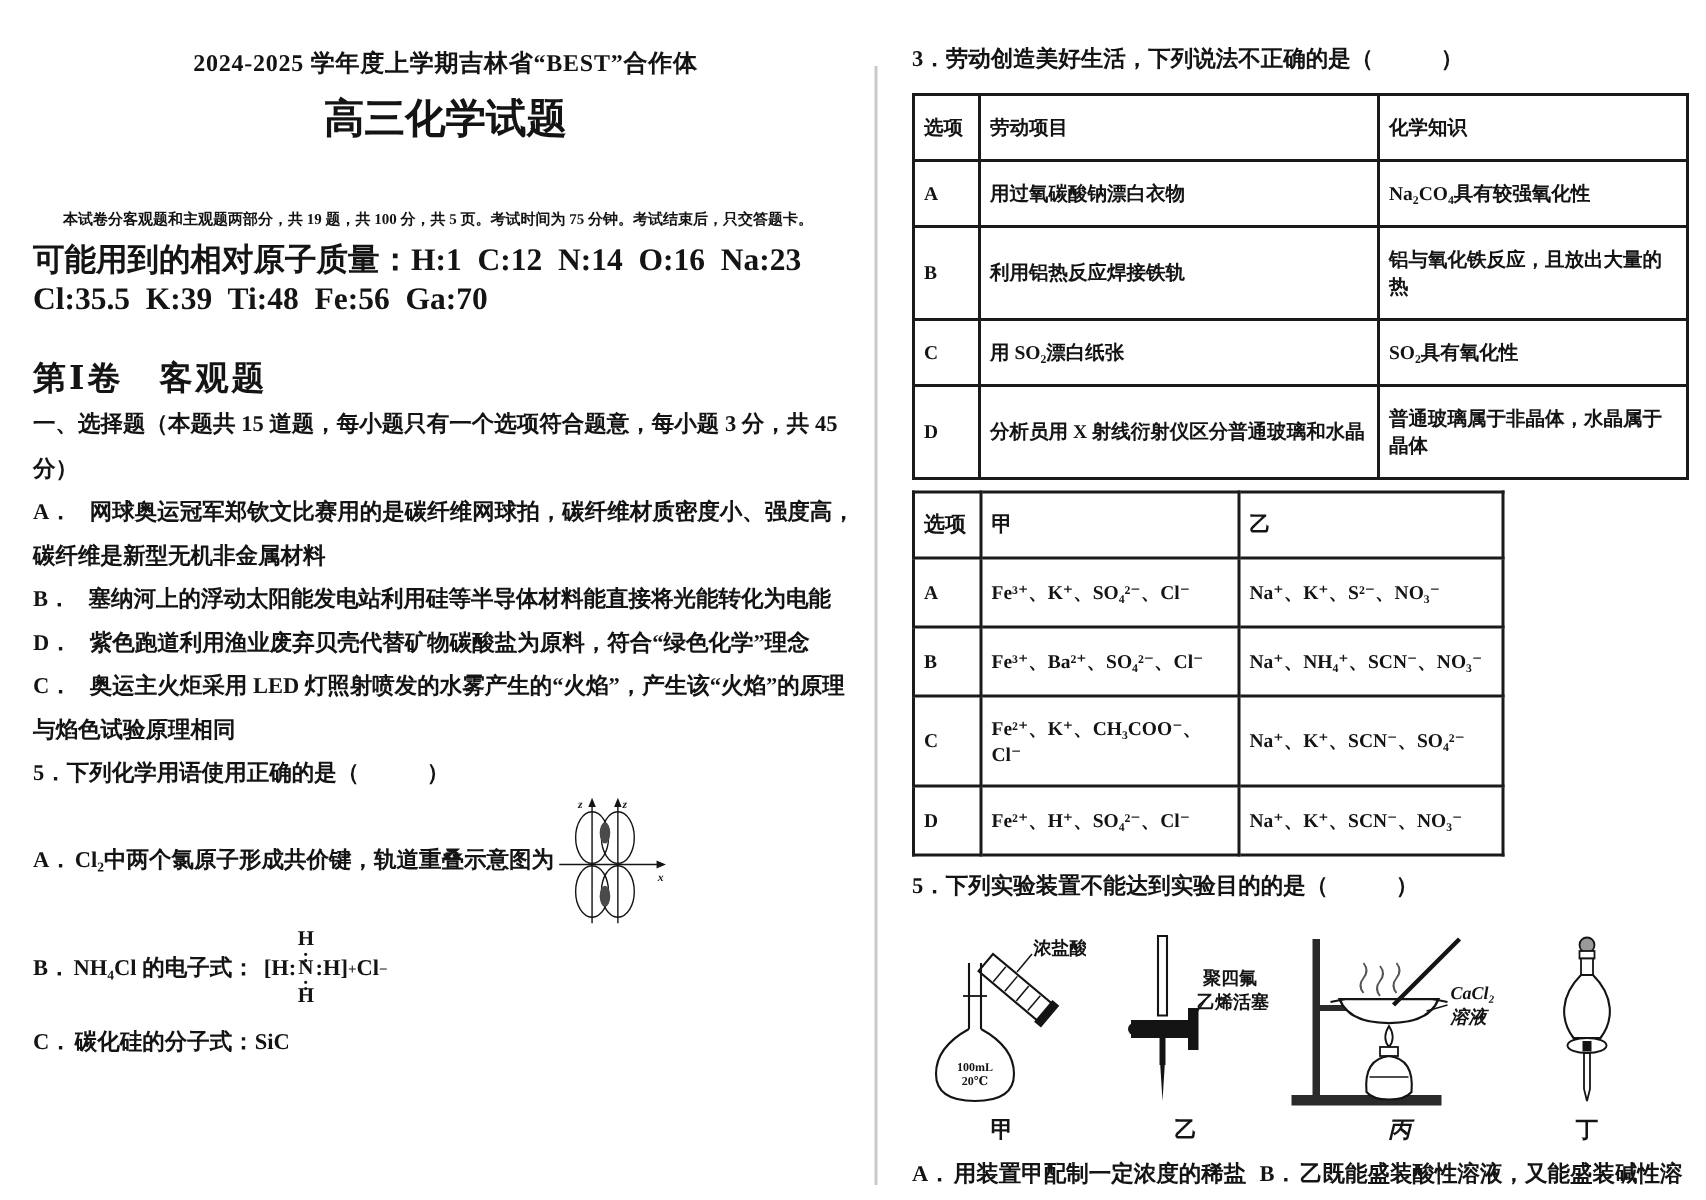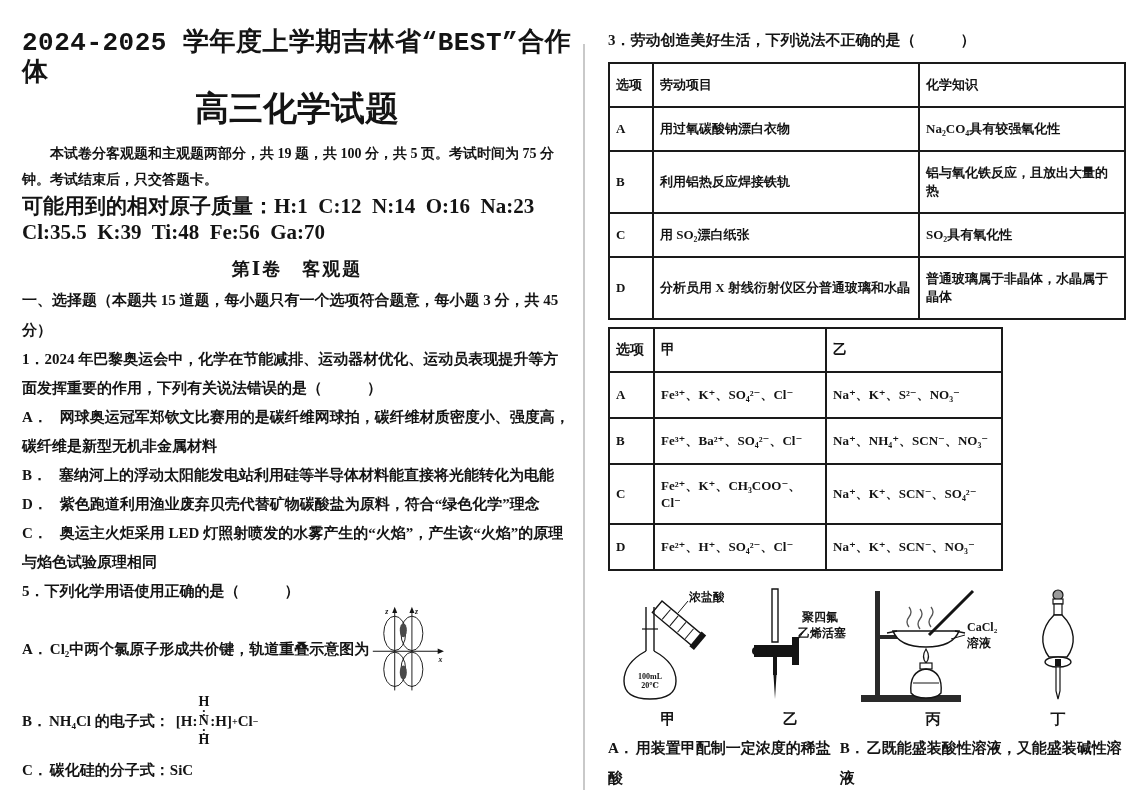--- a/index.html
+++ b/index.html
@@ -7,28 +7,28 @@
   body {
     width:1137px; height:800px; position:relative;
     font-family:"Liberation Serif","DejaVu Serif",serif;
     color:#141414; font-weight:bold; overflow:hidden;
   }
   .page { position:absolute; left:0; top:0; width:1137px; height:800px; background:#fff; }
   .col-left  { position:absolute; left:22px;  top:28px; width:550px; }
   .col-right { position:absolute; left:608px; top:26px; width:521px; }
   .divider   { position:absolute; left:583px; top:44px; width:2px; height:746px; background:#c9c9c9; }
 
-  .t1 { font-size:26px; line-height:30px; font-family:Liberation Mono, monospace; letter-spacing:.5px; }
+  .t1 { font-size:16px; line-height:30px; text-align:center; font-family:Liberation Serif, serif; letter-spacing:.5px; }
   .t2 { font-size:22px; line-height:32px; text-align:center; font-family:"Liberation Sans","DejaVu Sans",sans-serif; }
-  .t3 { font-size:34px; line-height:38px; text-align:center; margin-top:2px; }
-
-  .intro  { margin-top:13px; font-size:14px; line-height:26px; text-indent:2em; }
+  .t3 { font-size:27px; line-height:38px; text-align:center; margin-top:2px; }
+
+  .intro  { margin-top:36px; font-size:10px; line-height:26px; text-indent:2em; }
   .masses { font-size:21px; line-height:26px; white-space:pre-wrap; }
 
-  .part-head { margin-top:8px; text-align:center; font-size:18px; line-height:32px; letter-spacing:2px; }
+  .part-head { margin-top:24px; text-align:left; font-size:22px; line-height:32px; letter-spacing:2px; }
   .sec-line  { font-size:15px; line-height:30px; }
 
   p.body { font-size:15px; line-height:29px; }
   .opt-label { margin-right:12px; }
   .opt-label-tight { margin-right:2px; }
   .flexrow { display:flex; align-items:center; }
 
   
   .ef { display:inline-flex; align-items:center; font-size:15px; margin-left:6px; }
   .ef-col { display:inline-flex; flex-direction:column; align-items:center; margin:0 1px; }
@@ -60,21 +60,20 @@
   <div class="col-left">
     <div class="t1">2024-2025 学年度上学期吉林省“BEST”合作体</div>
     <div class="t3">高三化学试题</div>
 
     <p class="intro">本试卷分客观题和主观题两部分，共 19 题，共 100 分，共 5 页。考试时间为 75 分钟。考试结束后，只交答题卡。</p>
     <p class="masses">可能用到的相对原子质量：H:1  C:12  N:14  O:16  Na:23  Cl:35.5  K:39  Ti:48  Fe:56  Ga:70</p>
 
     <div class="part-head">第Ⅰ卷　客观题</div>
     <p class="sec-line">一、选择题（本题共 15 道题，每小题只有一个选项符合题意，每小题 3 分，共 45 分）</p>
 
-    <p class="body">1．2024 年巴黎奥运会中，化学在节能减排、运动器材优化、运动员表现提升等方面发挥重要的作用，下列有关说法错误的是（　　　）</p>
     <p class="body"><span class="opt-label">A．</span><span>网球奥运冠军郑钦文比赛用的是碳纤维网球拍，碳纤维材质密度小、强度高，碳纤维是新型无机非金属材料</span></p>
     <p class="body"><span class="opt-label">B．</span><span>塞纳河上的浮动太阳能发电站利用硅等半导体材料能直接将光能转化为电能</span></p>
     <p class="body"><span class="opt-label">D．</span><span>紫色跑道利用渔业废弃贝壳代替矿物碳酸盐为原料，符合“绿色化学”理念</span></p>
     <p class="body"><span class="opt-label">C．</span><span>奥运主火炬采用 LED 灯照射喷发的水雾产生的“火焰”，产生该“火焰”的原理与焰色试验原理相同</span></p>
 
     <p class="body">5．下列化学用语使用正确的是（　　　）</p>
 
     <p class="body flexrow">
       <span class="opt-label-tight">A．</span>
       <span>Cl₂中两个氯原子形成共价键，轨道重叠示意图为</span>
@@ -189,20 +188,21 @@
         <td>Na⁺、K⁺、SCN⁻、SO₄²⁻</td>
       </tr>
       <tr>
         <td>D</td>
         <td>Fe²⁺、H⁺、SO₄²⁻、Cl⁻</td>
         <td>Na⁺、K⁺、SCN⁻、NO₃⁻</td>
       </tr>
     </tbody>
       </table>
 
+    <p class="body" style="margin-top:6px;">5．下列实验装置不能达到实验目的的是（　　　）</p>
 
     <div class="fig-row">
 
       <div class="fig" style="width:120px;">
         <svg width="112" height="122" viewBox="0 0 112 122">
           <g transform="translate(50,14) rotate(40)">
             <rect x="0" y="0" width="54" height="15" fill="#fff" stroke="#141414" stroke-width="1.4"></rect>
             <line x1="12" y1="1" x2="12" y2="14" stroke="#141414" stroke-width="1"></line>
             <line x1="22" y1="1" x2="22" y2="14" stroke="#141414" stroke-width="1"></line>
             <line x1="32" y1="1" x2="32" y2="14" stroke="#141414" stroke-width="1"></line>
@@ -231,21 +231,21 @@
           <rect x="60" y="50" width="7" height="28" fill="#141414"></rect>
           <line x1="43" y1="70" x2="43" y2="88" stroke="#141414" stroke-width="4"></line>
           <path d="M41.5,88 L43,112 L44.5,88 Z" fill="#141414"></path>
           <line x1="72" y1="44" x2="62" y2="58" stroke="#141414" stroke-width="1"></line>
           <text x="70" y="34" font-size="12">聚四氟</text>
           <text x="66" y="50" font-size="12">乙烯活塞</text>
         </svg>
         <div class="fig-caption">乙</div>
       </div>
 
-      <div class="fig" style="width:160px;">
+      <div class="fig" style="width:160px;font-style:italic;">
         <svg width="152" height="122" viewBox="0 0 152 122">
           <rect x="18" y="4" width="5" height="106" fill="#2a2a2a"></rect>
           <rect x="4" y="108" width="100" height="7" fill="#2a2a2a"></rect>
           <line x1="23" y1="50" x2="42" y2="50" stroke="#2a2a2a" stroke-width="4"></line>
           <path d="M36,44 L102,44 Q96,60 69,60 Q42,60 36,44 Z" fill="#fff" stroke="#141414" stroke-width="1.5"></path>
           <line x1="30" y1="46" x2="40" y2="44" stroke="#141414" stroke-width="1.5"></line>
           <line x1="98" y1="44" x2="108" y2="46" stroke="#141414" stroke-width="1.5"></line>
           <line x1="72" y1="48" x2="116" y2="4" stroke="#141414" stroke-width="3"></line>
           <path d="M52,40 q-4,-5 0,-10 q4,-5 0,-10" fill="none" stroke="#555" stroke-width="1.3"></path>
           <path d="M63,42 q-4,-5 0,-10 q4,-5 0,-10" fill="none" stroke="#555" stroke-width="1.3"></path>

